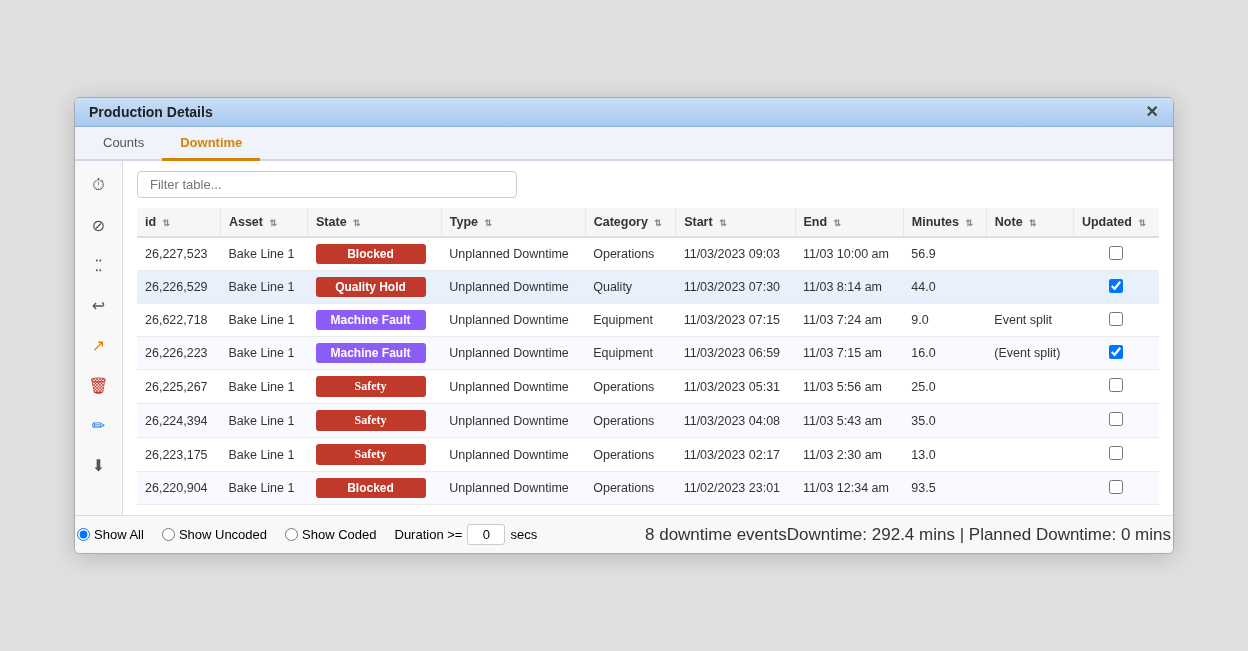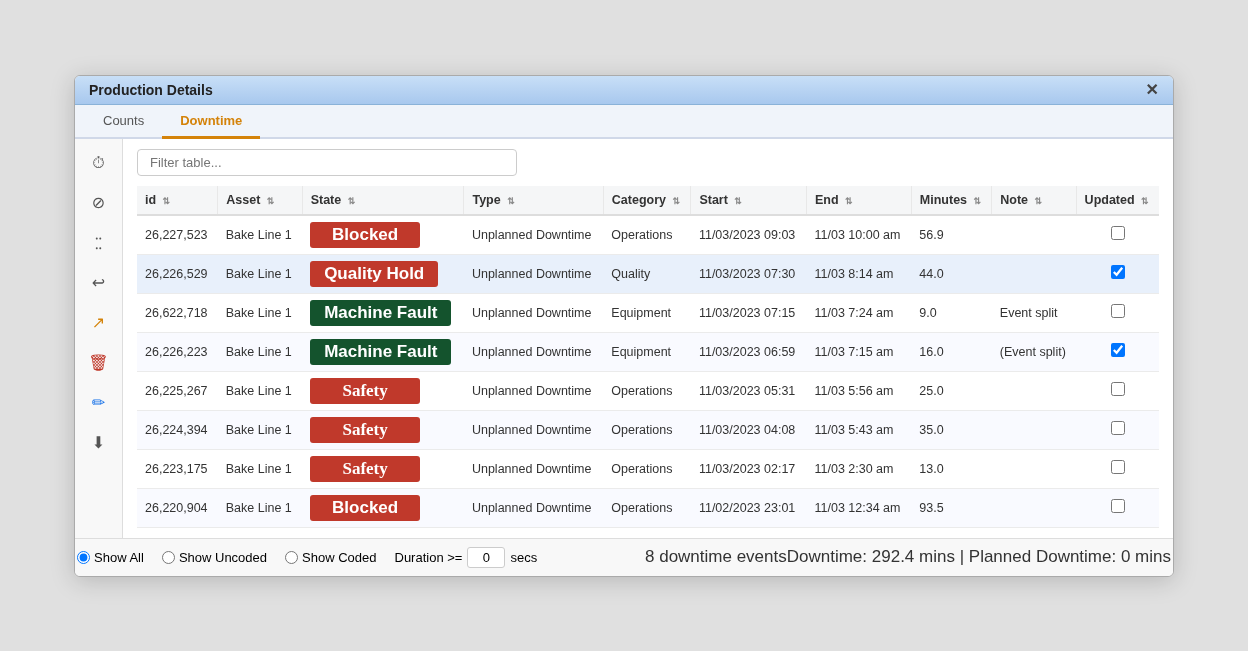--- a/index.html
+++ b/index.html
@@ -137,29 +137,29 @@
     }
     tbody td {
       padding: 6px 8px;
       color: #333;
       white-space: nowrap;
     }
     .state-badge {
       display: inline-block;
       padding: 3px 14px;
       border-radius: 3px;
-      font-size: 17px;
+      font-size: 12px;
       font-weight: bold;
       color: #fff;
       text-align: center;
       min-width: 110px;
     }
     .state-blocked { background: #c0392b; }
     .state-quality-hold { background: #c0392b; }
-    .state-machine-fault { background: #14532d; }
+    .state-machine-fault { background: #8b5cf6; }
     .state-safety { background: #c0392b; font-family: Liberation Serif, serif; }
     .checkbox-cell {
       text-align: center;
     }
     input[type="checkbox"] {
       width: 14px;
       height: 14px;
       cursor: pointer;
     }
     .footer {

